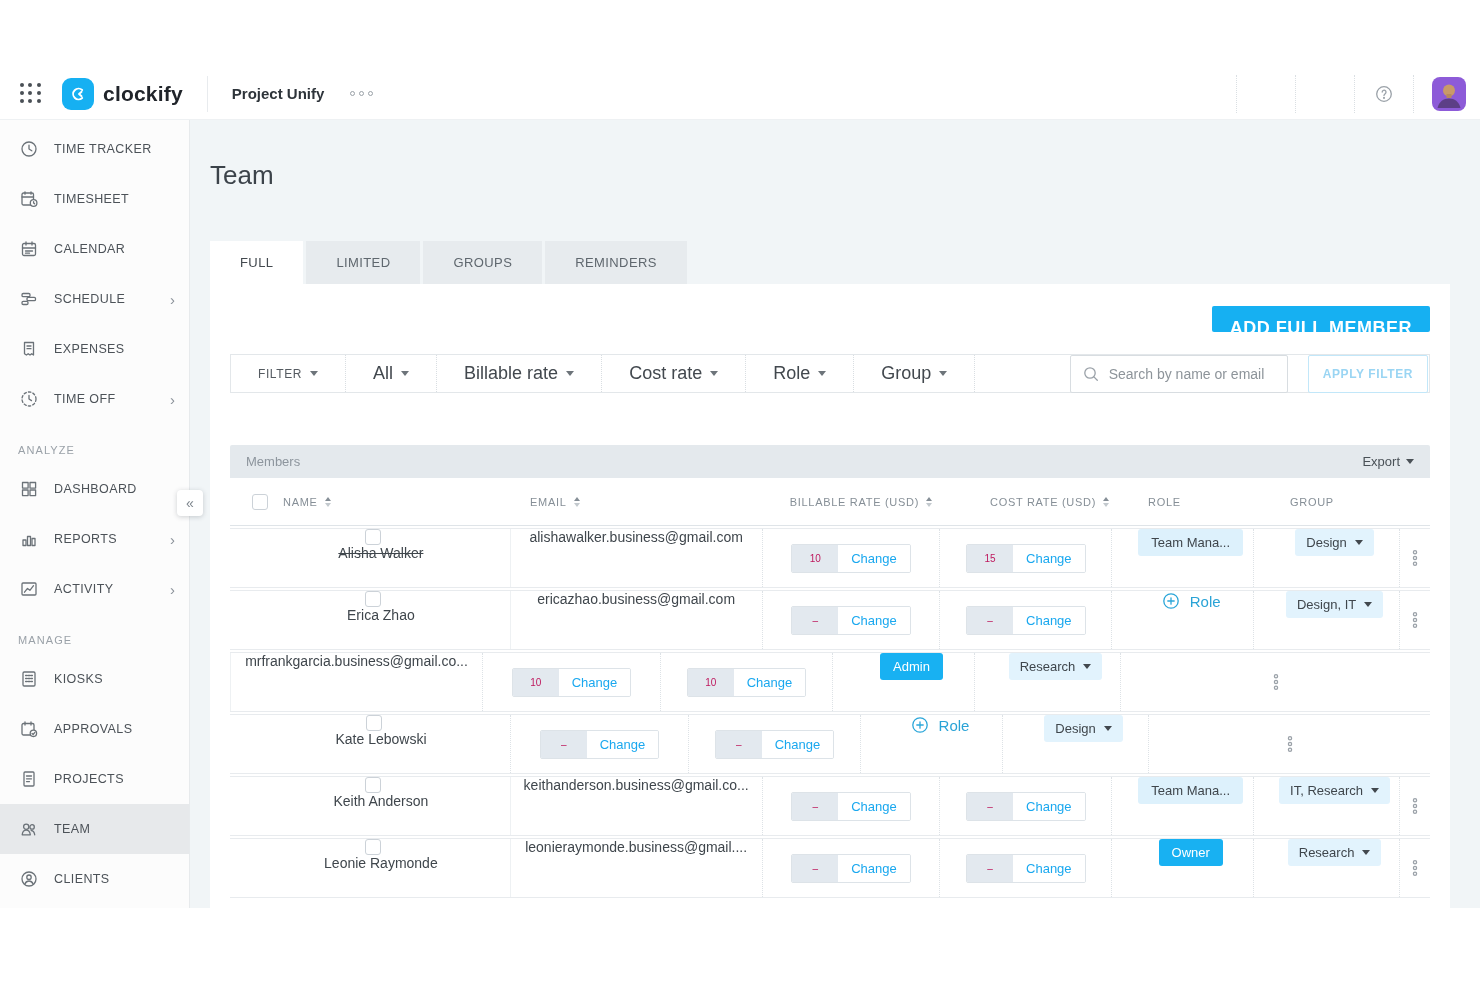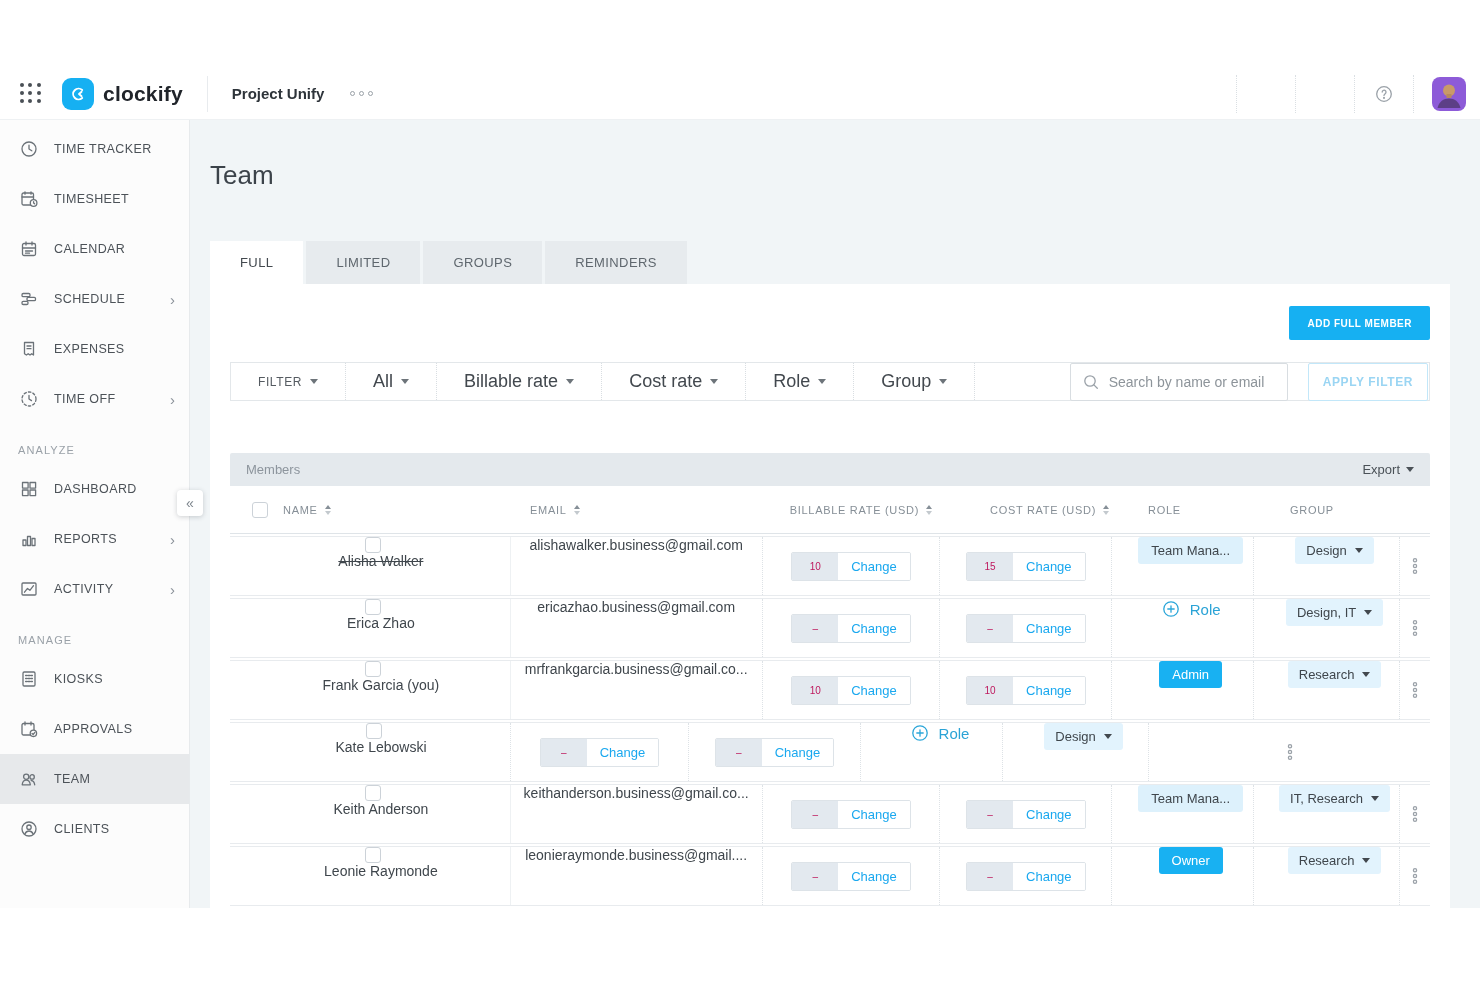--- a/index.html
+++ b/index.html
@@ -37,22 +37,22 @@
 
   
   .main { flex:1; padding:40px 30px 0 20px; display:flex; flex-direction:column; overflow:hidden; }
   .page-title { font-size:26px; font-weight:400; color:#3c434a; }
   .tabs { display:flex; margin-top:50px; }
   .tab { height:43px; padding:4px 30px; display:flex; align-items:center; background:#e7ebee; font-size:13px; letter-spacing:.4px; color:#5f676e; margin-right:3px; cursor:pointer; }
   .tab.active { background:#fff; color:#43494f; }
   .card { background:#fff; flex:1; padding:22px 20px 0; }
 
   .action-row { display:flex; justify-content:flex-end; }
-  .btn-primary { background:#16b0f2; color:#fff; border:none; font-size:10px; font-weight:700; letter-spacing:.5px;
-    padding:12px 18px; height:34px; border-radius:2px; cursor:pointer; font-family:inherit; }
+  .btn-primary { background:#16b0f2; color:#fff; border:none; font-size:18px; font-weight:700; letter-spacing:.5px;
+    padding:12px 18px; height:26px; border-radius:2px; cursor:pointer; font-family:inherit; }
 
   
   .filterbar { margin-top:22px; border:1px solid #e3e7ea; height:39px; display:flex; align-items:center; }
   .filter-item { height:100%; display:flex; align-items:center; padding:0 27px; border-right:1px dotted #d9dee2; font-size:18px; color:#42484e; cursor:pointer; white-space:nowrap; }
   .filter-item.caps { font-size:12px; letter-spacing:.6px; color:#555b61; }
   .caret { width:0; height:0; border-left:4px solid transparent; border-right:4px solid transparent; border-top:5px solid #6d747a; margin-left:8px; }
   .search-wrap { margin-left:auto; display:flex; align-items:center; border:1px solid #d8dde1; border-radius:2px; height:38px; width:218px; padding:0 10px; background:#fff; }
   .search-wrap input { border:none; outline:none; font-size:14px; color:#42484e; width:100%; margin-left:8px; font-family:inherit; }
   .search-wrap input::placeholder { color:#8d949a; }
   .btn-apply { margin:0 1px 0 20px; height:38px; padding:0 14px; background:#fff; border:1px solid #c2e7f9; color:#9ad5f3;
@@ -279,20 +279,29 @@
           <span class="icon">
             <svg viewBox="0 0 20 20" width="20" height="20" fill="none" stroke="#6b7278" stroke-width="1.3" stroke-linecap="round" stroke-linejoin="round">
               <rect x="3" y="4.5" width="12" height="11.5" rx="1.5"></rect>
               <path d="M6 3v3M12 3v3"></path>
               <circle cx="14.4" cy="14.3" r="3.2" fill="#fcfcfc"></circle>
               <path d="M13 14.4l1.1 1.1 1.8-2.1"></path>
             </svg>
           </span>
           <span class="lbl">APPROVALS</span>
         </div>
+        <div class="side-item">
+          <span class="icon">
+            <svg viewBox="0 0 20 20" width="20" height="20" fill="none" stroke="#6b7278" stroke-width="1.3" stroke-linecap="round" stroke-linejoin="round">
+              <rect x="5" y="3" width="10" height="14" rx="1"></rect>
+              <path d="M7.5 7h5M7.5 9.8h5M7.5 12.6h3"></path>
+            </svg>
+          </span>
+          <span class="lbl">PROJECTS</span>
+        </div>
         <div class="side-item active">
           <span class="icon">
             <svg viewBox="0 0 20 20" width="20" height="20" fill="none" stroke="#6b7278" stroke-width="1.3" stroke-linecap="round" stroke-linejoin="round">
               <circle cx="7.2" cy="7.8" r="2.6"></circle>
               <circle cx="13.1" cy="7.9" r="2.2"></circle>
               <path d="M3.2 15.8c.3-3 1.9-4.6 4-4.6 2.2 0 3.8 1.6 4.1 4.6zM12.2 11.5c1.9.2 3.2 1.7 3.5 4.3"></path>
             </svg>
           </span>
           <span class="lbl">TEAM</span>
         </div>
@@ -480,24 +489,20 @@
                 <span class="kebab">
                   <svg viewBox="0 0 20 20" width="20" height="20" fill="none" stroke="#9aa1a8" stroke-width="1.3" stroke-linecap="round" stroke-linejoin="round">
                     <circle cx="10" cy="4.2" r="1.6"></circle>
                     <circle cx="10" cy="10" r="1.6"></circle>
                     <circle cx="10" cy="15.8" r="1.6"></circle>
                   </svg>
                 </span>
               </div>
             </div>
             <div class="row">
-              <div class="cell col-name">
-                <span class="checkbox"></span>
-                <span>Frank Garcia (you)</span>
-              </div>
               <div class="cell col-email">mrfrankgarcia.business@gmail.co...</div>
               <div class="cell col-bill">
                 <div class="rate-widget">
                   <div class="rate-val">10</div>
                   <div class="rate-change">Change</div>
                 </div>
               </div>
               <div class="cell col-cost">
                 <div class="rate-widget">
                   <div class="rate-val">10</div>

